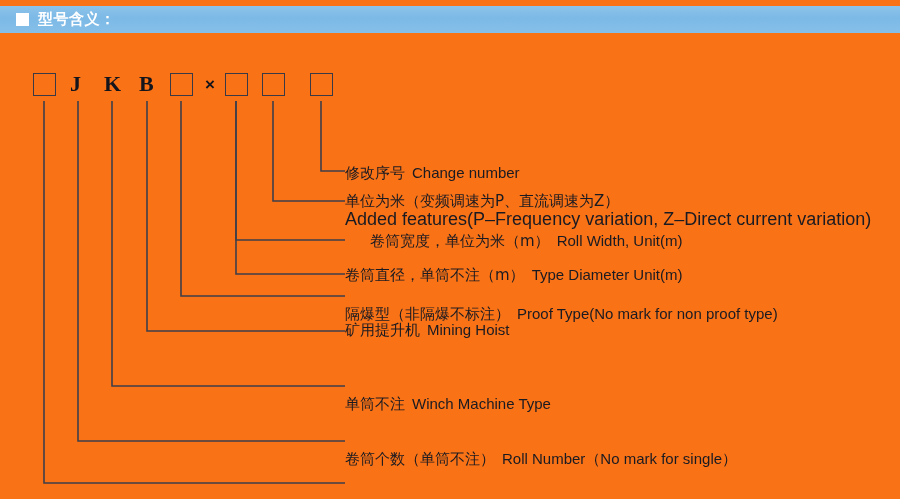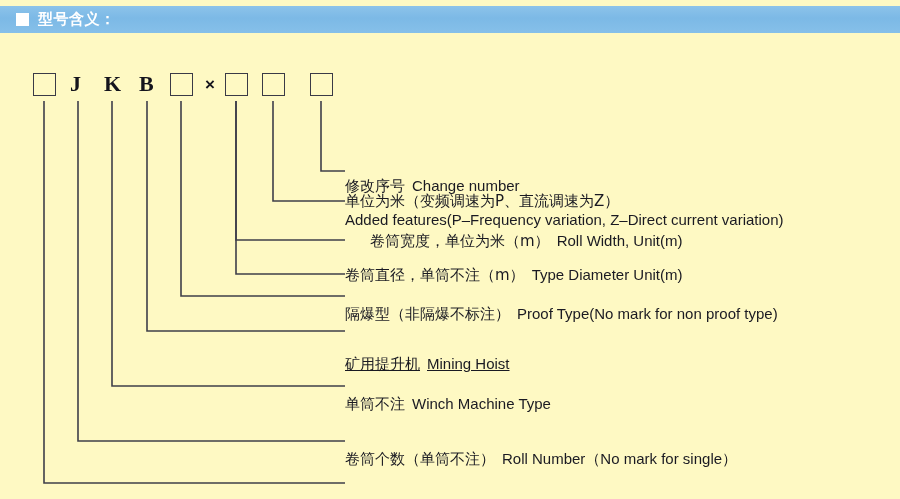--- a/index.html
+++ b/index.html
@@ -12,21 +12,21 @@
     height: 499px;
     background: #eef4fb;
     font-family: "Liberation Sans", "DejaVu Sans", sans-serif;
     overflow: hidden;
     position: relative;
   }
   #page {
     position: relative;
     width: 900px;
     height: 499px;
-    background: #fef9c3;
+    background: #f97316;
     overflow: hidden;
   }
 
   
   .header-bar {
     position: absolute;
     left: 0;
     top: 6px;
     width: 900px;
     height: 27px;
@@ -126,21 +126,21 @@
   .label .gap {
     display: inline-block;
     width: 7px;
   }
   .label-sub {
     position: absolute;
     left: 345px;
     white-space: nowrap;
     color: #1a1a22;
     font-family: "Liberation Sans", "DejaVu Sans", sans-serif;
-    font-size: 15px;
+    font-size: 18px;
     line-height: 19px;
   }
 </style>
 </head>
 <body>
 
 <div id="page">
 
   <div class="header-bar">
     <span class="header-bullet"></span>
@@ -183,24 +183,24 @@
       <path d="M 236 101 L 236 240 L 345 240" fill="none" stroke="#3f3f4a" stroke-width="1.6"></path>
       <path d="M 236 101 L 236 274 L 345 274" fill="none" stroke="#3f3f4a" stroke-width="1.6"></path>
       <path d="M 181 101 L 181 296 L 345 296" fill="none" stroke="#3f3f4a" stroke-width="1.6"></path>
       <path d="M 147 101 L 147 331 L 345 331" fill="none" stroke="#3f3f4a" stroke-width="1.6"></path>
       <path d="M 112 101 L 112 386 L 345 386" fill="none" stroke="#3f3f4a" stroke-width="1.6"></path>
       <path d="M 78 101 L 78 441 L 345 441" fill="none" stroke="#3f3f4a" stroke-width="1.6"></path>
       <path d="M 44 101 L 44 483 L 345 483" fill="none" stroke="#3f3f4a" stroke-width="1.6"></path>
     </svg>
 
   <div id="labels-container">
-      <div class="label" style="top: 176px;"><span class="cn">修改序号</span><span class="gap"></span><span class="en">Change number</span></div>
+      <div class="label" style="top: 163px;"><span class="cn">修改序号</span><span class="gap"></span><span class="en">Change number</span></div>
       <div class="label" style="top: 191px;"><span class="cn">单位为米（变频调速为P、直流调速为Z）</span></div>
       <div class="label-sub" style="top: 210px;">Added features(P–Frequency variation, Z–Direct current variation)</div>
       <div class="label" style="top: 231px; margin-left: 25px;"><span class="cn">卷筒宽度，单位为米（m）</span><span class="gap"></span><span class="en">Roll Width, Unit(m)</span></div>
       <div class="label" style="top: 265px;"><span class="cn">卷筒直径，单筒不注（m）</span><span class="gap"></span><span class="en">Type Diameter Unit(m)</span></div>
       <div class="label" style="top: 304px;"><span class="cn">隔爆型（非隔爆不标注）</span><span class="gap"></span><span class="en">Proof Type(No mark for non proof type)</span></div>
-      <div class="label" style="top: 354px; text-decoration: underline;"><span class="cn">矿用提升机</span><span class="gap"></span><span class="en">Mining Hoist</span></div>
+      <div class="label" style="top: 320px;"><span class="cn">矿用提升机</span><span class="gap"></span><span class="en">Mining Hoist</span></div>
       <div class="label" style="top: 394px;"><span class="cn">单筒不注</span><span class="gap"></span><span class="en">Winch Machine Type</span></div>
       <div class="label" style="top: 449px;"><span class="cn">卷筒个数（单筒不注）</span><span class="gap"></span><span class="en">Roll Number（No mark for single）</span></div>
     </div>
 
 </div>
 
 </body></html>

